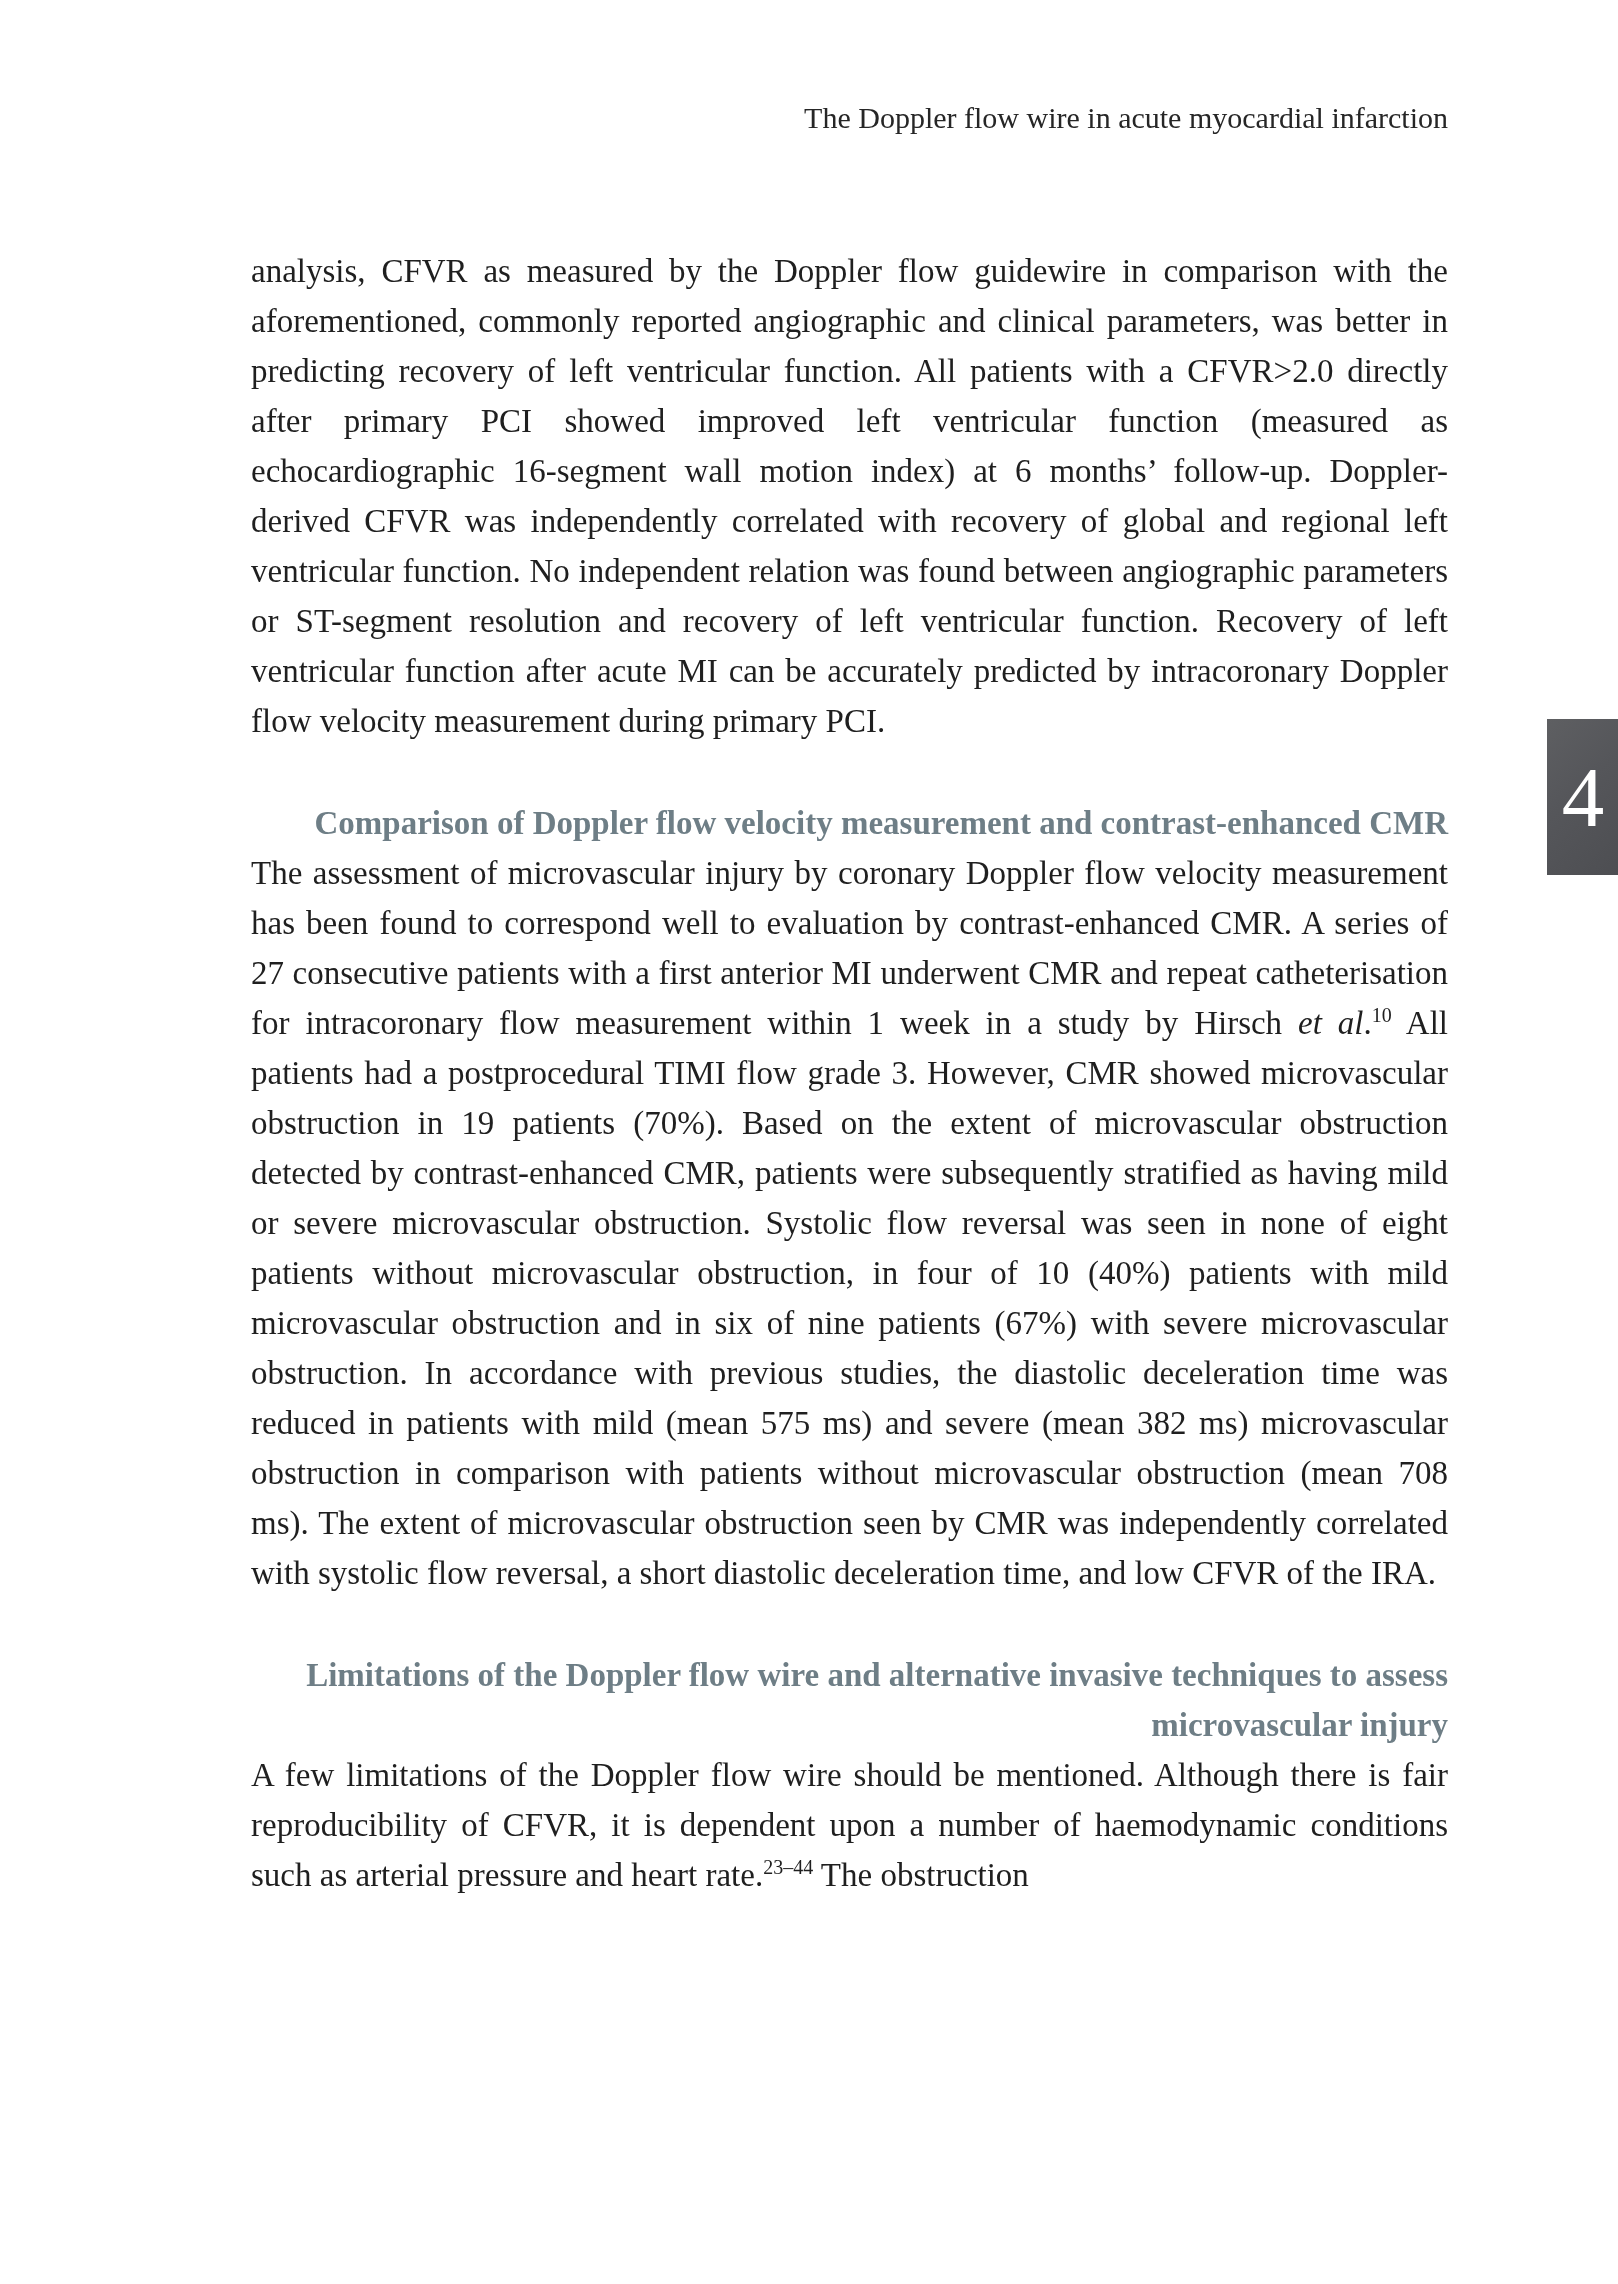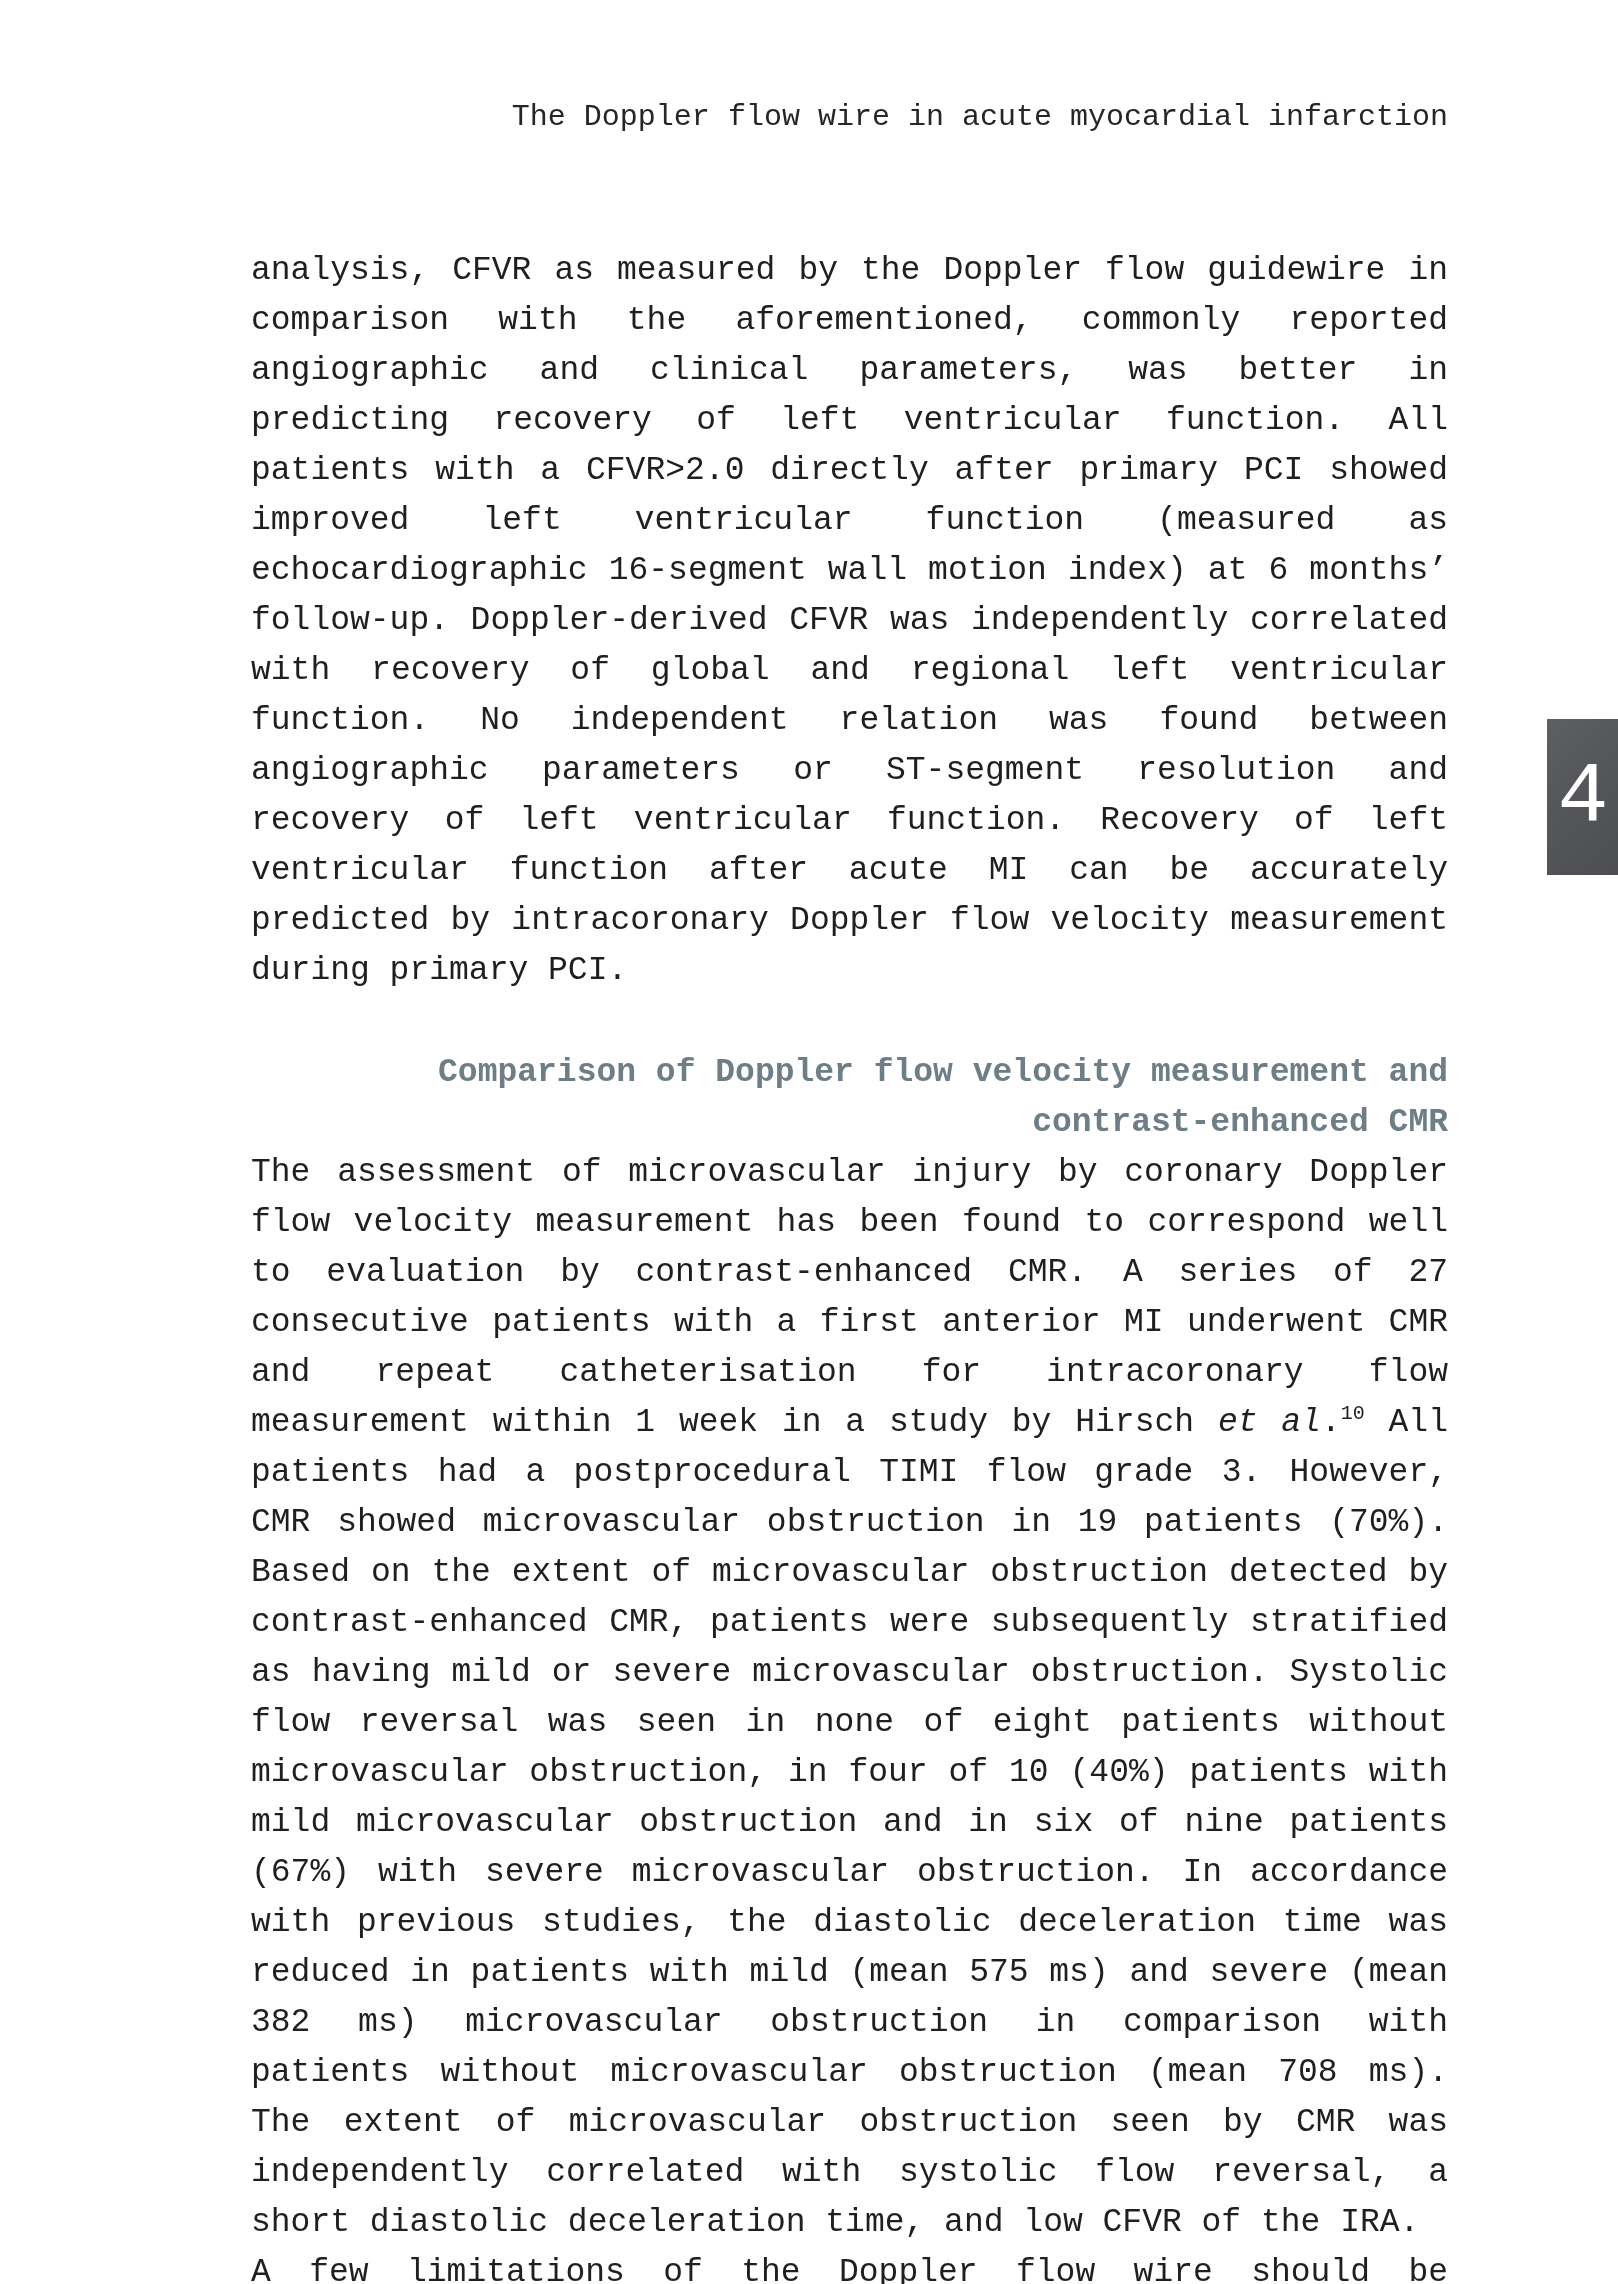--- a/index.html
+++ b/index.html
@@ -5,21 +5,21 @@
   html, body {
     margin: 0;
     padding: 0;
     background: #ffffff;
   }
   .page {
     position: relative;
     width: 1619px;
     height: 2284px;
     background: #ffffff;
-    font-family: Liberation Mono, monospace;
+    font-family: Liberation Serif, serif;
     color: #1f1f1f;
     overflow: hidden;
   }
   .running-header {
     position: absolute;
     top: 99px;
     left: 251px;
     width: 1197px;
     text-align: right;
     font-size: 30px;
@@ -97,20 +97,21 @@
     <p class="body-p">
       <span>analysis, CFVR as measured by the Doppler flow guidewire in comparison with the aforementioned, commonly reported angiographic and clinical parameters, was better in predicting recovery of left ventricular function. All patients with a CFVR&gt;2.0 directly after primary PCI showed improved left ventricular function (measured as echocardiographic 16-segment wall motion index) at 6 months’ follow-up. Doppler-derived CFVR was independently correlated with recovery of global and regional left ventricular function. No independent relation was found between angiographic parameters or ST-segment resolution and recovery of left ventricular function. Recovery of left ventricular function after acute MI can be accurately predicted by intracoronary Doppler flow velocity measurement during primary PCI.</span>
     </p>
 
     <h2 class="section-heading">Comparison of Doppler flow velocity measurement and contrast-enhanced CMR</h2>
 
     <p class="body-p">
       <span>The assessment of microvascular injury by coronary Doppler flow velocity measurement has been found to correspond well to evaluation by contrast-enhanced CMR. A series of 27 consecutive patients with a first anterior MI underwent CMR and repeat catheterisation for intracoronary flow measurement within 1 week in a study by Hirsch </span><span class="italic">et al</span><span>.</span><sup class="ref">10</sup><span> All patients had a postprocedural TIMI flow grade 3. However, CMR showed microvascular obstruction in 19 patients (70%). Based on the extent of microvascular obstruction detected by contrast-enhanced CMR, patients were subsequently stratified as having mild or severe microvascular obstruction. Systolic flow reversal was seen in none of eight patients without microvascular obstruction, in four of 10 (40%) patients with mild microvascular obstruction and in six of nine patients (67%) with severe microvascular obstruction. In accordance with previous studies, the diastolic deceleration time was reduced in patients with mild (mean 575 ms) and severe (mean 382 ms) microvascular obstruction in comparison with patients without microvascular obstruction (mean 708 ms). The extent of microvascular obstruction seen by CMR was independently correlated with systolic flow reversal, a short diastolic deceleration time, and low CFVR of the IRA.</span>
     </p>
 
+    <h2 class="section-heading">Limitations of the Doppler flow wire and alternative invasive techniques to assess microvascular injury</h2>
 
     <p class="body-p">
       <span>A few limitations of the Doppler flow wire should be mentioned. Although there is fair reproducibility of CFVR, it is dependent upon a number of haemodynamic conditions such as arterial pressure and heart rate.</span><sup class="ref">23–44</sup><span> The obstruction</span>
     </p>
 
   </div>
 
 
 </div>
 

